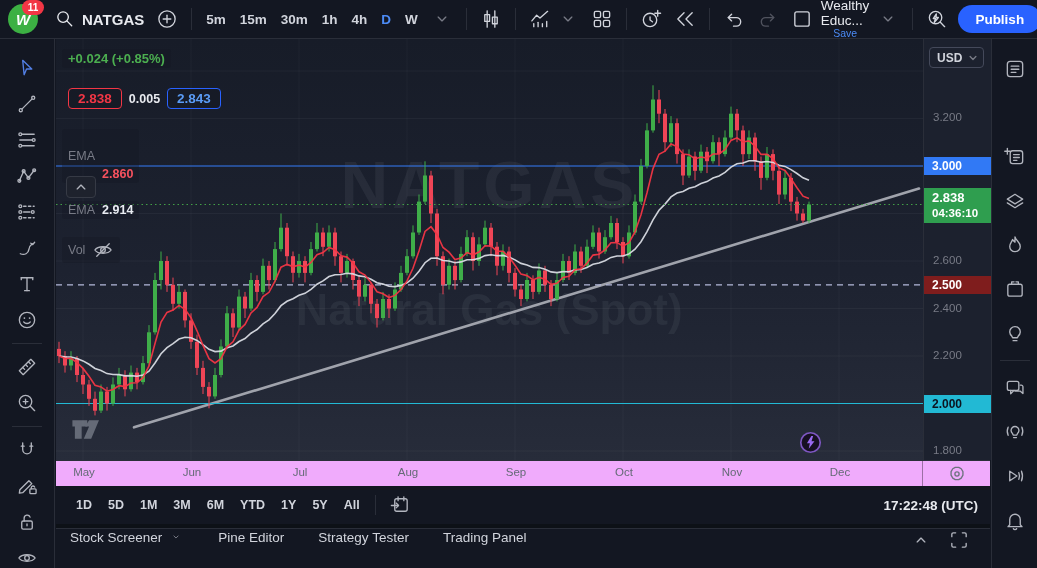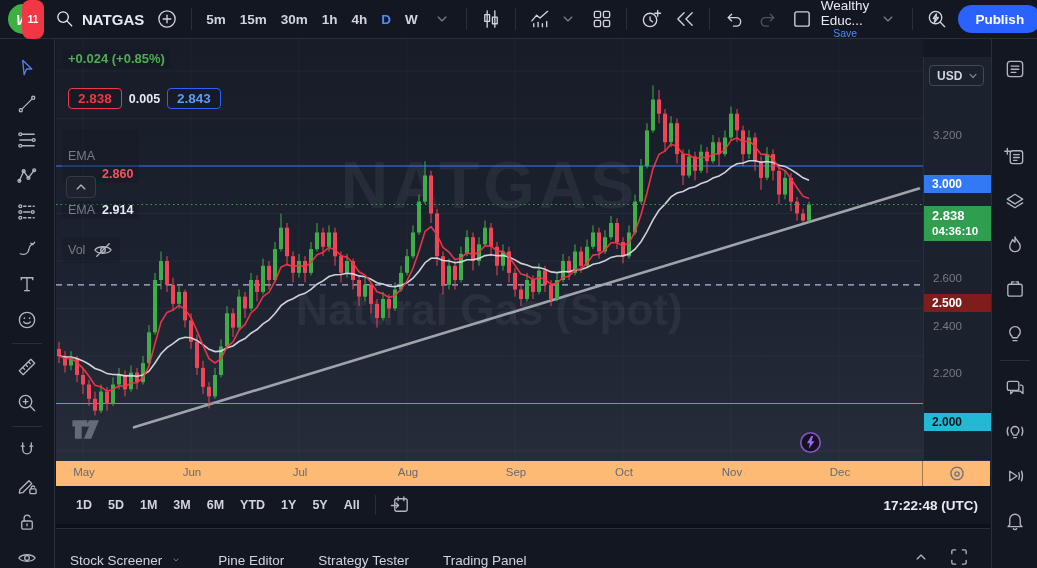--- a/index.html
+++ b/index.html
@@ -6,21 +6,21 @@
   body{width:1037px;height:568px;background:#131722;font-family:"Liberation Sans",sans-serif;color:#d1d4dc;overflow:hidden;position:relative;font-size:13px;}
   .nosel{user-select:none;}
   
   #topbar{position:absolute;left:0;top:0;width:1037px;height:38px;background:#131722;border-bottom:1px solid #2a2e39;display:flex;align-items:center;z-index:30;}
   .tsep{width:1px;height:22px;background:#2a2e39;margin:0 7px;flex:0 0 auto;}
   .tbtn{display:flex;align-items:center;justify-content:center;height:28px;padding:0 6px;border-radius:4px;color:#d1d4dc;cursor:pointer;flex:0 0 auto;}
   .ic{display:inline-flex;align-items:center;justify-content:center;}
   .ic svg{stroke:currentColor;fill:none;stroke-width:1.4;stroke-linecap:round;stroke-linejoin:round;}
   #avatar{position:relative;width:30px;height:30px;margin-left:8px;margin-right:10px;flex:0 0 auto;cursor:pointer;}
   #avatar .circ{width:30px;height:30px;border-radius:50%;background:#3cb043;display:flex;align-items:center;justify-content:center;color:#fff;font-weight:bold;font-style:italic;font-size:15px;}
-  #avatar .badge{position:absolute;top:-4px;right:-6px;background:#f23645;color:#fff;font-size:10px;font-weight:bold;border-radius:8px;min-width:16px;height:15px;display:flex;align-items:center;justify-content:center;padding:12px 3px;}
+  #avatar .badge{position:absolute;top:-4px;right:-6px;background:#f23645;color:#fff;font-size:10px;font-weight:bold;border-radius:8px;min-width:16px;height:15px;display:flex;align-items:center;justify-content:center;padding:0 3px;}
   #symbol-btn{display:flex;align-items:center;gap:6px;font-weight:bold;font-size:15px;color:#e8eaef;cursor:pointer;}
   .ivl{font-size:13.5px;font-weight:bold;color:#d1d4dc;padding:0 7px;height:28px;display:flex;align-items:center;border-radius:4px;cursor:pointer;}
   .ivl.active{color:#4c8bf5;}
   #layout-title{display:flex;flex-direction:column;align-items:center;line-height:1.05;cursor:pointer;margin:0 2px;}
   #layout-title .nm{font-size:13.5px;color:#e8eaef;}
   #layout-title .sv{font-size:10.5px;color:#4c8bf5;}
   #publish-btn{background:#2962ff;color:#fff;font-size:13.5px;font-weight:bold;border:none;border-radius:16px;height:28px;padding:0 17px;margin:0 8px 0 4px;cursor:pointer;}
   
   #left-toolbar{position:absolute;left:0;top:39px;width:55px;bottom:0;background:#131722;border-right:1px solid #2a2e39;display:flex;flex-direction:column;align-items:center;padding-top:11px;box-sizing:border-box;z-index:20;overflow:hidden;}
   .tool{width:38px;height:36px;display:flex;align-items:center;justify-content:center;color:#b2b5be;cursor:pointer;border-radius:4px;flex:0 0 auto;}
@@ -39,35 +39,35 @@
   .lrow{display:flex;align-items:center;gap:7px;padding:2px 6px;width:fit-content;border-radius:3px;background:rgba(19,23,34,0.35);}
   #chg-row{color:#4caf50;font-size:13px;font-weight:bold;}
   .pricebox{border:1px solid;border-radius:4px;padding:2px 9px;font-size:13.5px;font-weight:bold;background:rgba(19,23,34,0.5);cursor:pointer;}
   .mid{color:#e8eaef;font-size:12.5px;font-weight:bold;}
   .indname{color:#787b86;font-size:12.5px;}
   .indval{font-size:12.5px;font-weight:bold;}
   #collapse-btn{position:absolute;left:10px;top:137px;width:28px;height:20px;border:1px solid #363a45;background:#1e222d;border-radius:4px;display:flex;align-items:center;justify-content:center;color:#b2b5be;cursor:pointer;z-index:5;}
   #tv-logo{position:absolute;left:12px;top:380px;opacity:0.55;z-index:4;}
   #bolt-badge{position:absolute;left:743px;top:392px;z-index:4;}
   
-  #scale{position:absolute;left:867px;top:18px;width:67px;height:421px;background:#1c212e;border-left:1px solid #2a2e39;cursor:ns-resize;}
+  #scale{position:absolute;left:867px;top:0;width:67px;height:421px;background:#1c212e;border-left:1px solid #2a2e39;cursor:ns-resize;}
   #usd-dd{position:absolute;left:5px;top:8px;width:55px;height:21px;border:1px solid #44495a;border-radius:4px;display:flex;align-items:center;justify-content:space-between;padding:0 5px 0 7px;box-sizing:border-box;font-size:12px;font-weight:bold;color:#d1d4dc;cursor:pointer;background:#1c212e;}
   .ytick{position:absolute;left:9px;color:#787b86;font-size:11.5px;}
   .plabel{position:absolute;left:0;width:67px;box-sizing:border-box;padding:2px 0 2px 8px;font-size:12px;font-weight:bold;color:#fff;}
   
-  #time-axis{position:absolute;left:0;top:421px;width:934px;height:26px;background:#fdba74;border-top:1px solid #2a2e39;box-sizing:border-box;cursor:ew-resize;}
+  #time-axis{position:absolute;left:0;top:421px;width:934px;height:26px;background:#f0abfc;border-top:1px solid #2a2e39;box-sizing:border-box;cursor:ew-resize;}
   .month{position:absolute;top:5px;width:34px;margin-left:-17px;text-align:center;color:#646a76;font-size:11.5px;}
   #axis-corner{position:absolute;right:0;top:0;width:67px;height:26px;border-left:1px solid rgba(0,0,0,0.35);display:flex;align-items:center;justify-content:center;color:#6d727e;}
   
   #bottom-toolbar{position:absolute;left:0;top:447px;width:934px;height:38px;background:#131722;display:flex;align-items:center;padding:0 12px;box-sizing:border-box;}
   .rng{font-size:12.5px;font-weight:bold;color:#d1d4dc;padding:4px 8px;border-radius:4px;cursor:pointer;flex:0 0 auto;}
   #clock{margin-left:auto;font-size:13.5px;font-weight:bold;color:#e8eaef;cursor:pointer;}
   #gap{position:absolute;left:0;top:485px;width:934px;height:4px;background:#0d1117;}
   
-  #footer{position:absolute;left:0;top:489px;width:934px;height:40px;background:#131722;border-top:1px solid #2a2e39;display:flex;align-items:flex-end;padding:0 14px;box-sizing:border-box;}
+  #footer{position:absolute;left:0;top:489px;width:934px;height:40px;background:#131722;border-top:1px solid #2a2e39;display:flex;align-items:flex-start;padding:0 14px;box-sizing:border-box;}
   .ftab{font-size:13.5px;color:#d1d4dc;margin-right:34px;cursor:pointer;display:flex;align-items:center;gap:6px;}
   #footer-icons{margin-left:auto;display:flex;align-items:center;gap:16px;margin-right:6px;color:#b2b5be;}
 </style>
 </head>
 <body class="nosel">
 
 <div id="topbar">
   <div id="avatar">
     <div class="circ">W</div>
     <div class="badge">11</div>

